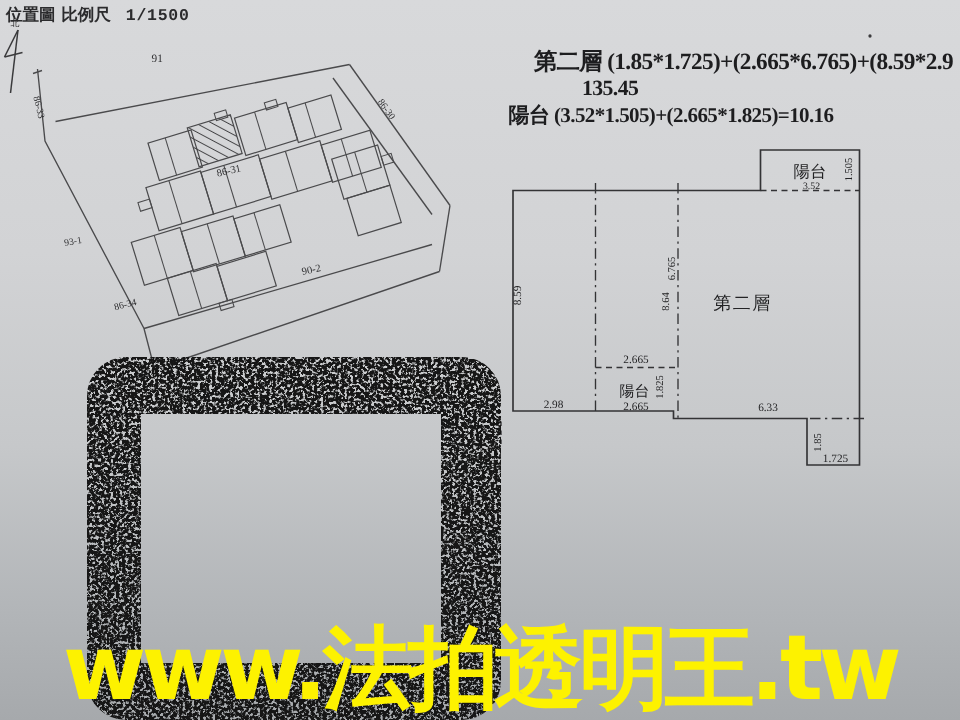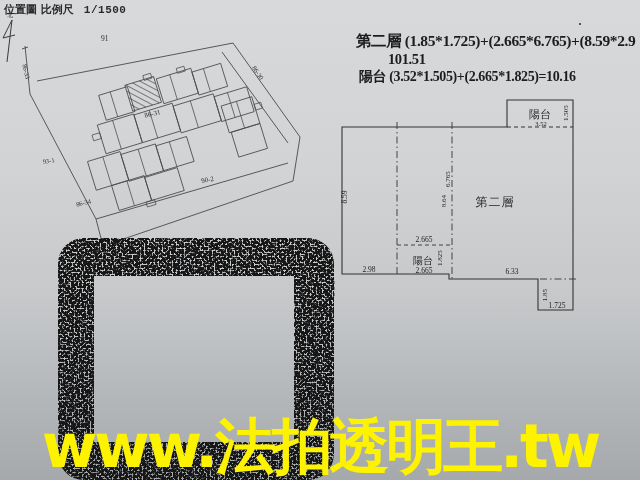--- a/index.html
+++ b/index.html
@@ -10,38 +10,38 @@
   }
   .abs{position:absolute;}
   #scan-header{
     left:4px;top:2px;display:flex;gap:10px;align-items:baseline;
     font-family:"DejaVu Sans", sans-serif;font-size:11px;font-weight:bold;color:#2b2b2d;
   }
   #scan-header .scale-value{letter-spacing:.5px;font-family:Liberation Mono, monospace;}
   .formula-block{color:#1d1d1f;font-weight:600;white-space:nowrap;letter-spacing:-0.4px;}
   #formula-line1{left:342px;top:31px;font-size:15.5px;margin-left:14px;}
   #formula-line2{left:388px;top:51px;font-size:14.5px;}
-  #formula-line3{left:359px;top:68px;font-size:14px;}
+  #formula-line3{left:339px;top:68px;font-size:14px;}
   #drawing-layer{left:0;top:0;}
   #watermark{
     left:-8px;right:-8px;bottom:4px;text-align:center;white-space:nowrap;
     font-family:"DejaVu Sans", sans-serif;font-weight:bold;font-size:60px;line-height:1;
     color:#fdf200;letter-spacing:-3px;z-index:5;
   }
 </style>
 </head>
 <body>
 
 <div id="scan-header" class="abs">
   <span>位置圖 比例尺</span>
   <span class="scale-value">1/1500</span>
 </div>
 
 <div id="formula-line1" class="abs formula-block">第二層 (1.85*1.725)+(2.665*6.765)+(8.59*2.9</div>
-<div id="formula-line2" class="abs formula-block">101.51</div>
+<div id="formula-line2" class="abs formula-block">135.45</div>
 <div id="formula-line3" class="abs formula-block">陽台 (3.52*1.505)+(2.665*1.825)=10.16</div>
 
 <svg id="drawing-layer" class="abs" width="640" height="480" viewBox="0 0 640 480">
   <defs>
     <pattern id="hatch" patternUnits="userSpaceOnUse" width="5" height="5" patternTransform="rotate(-45)">
       <line x1="0" y1="0" x2="0" y2="5" stroke="#434345" stroke-width="1.3"></line>
     </pattern>
     <filter id="grain" x="-5%" y="-5%" width="110%" height="110%">
       <feTurbulence type="fractalNoise" baseFrequency="0.5" numOctaves="3" seed="11" result="n"></feTurbulence>
       <feColorMatrix in="n" type="matrix" values="0 0 0 0 0  0 0 0 0 0  0 0 0 0 0  4 4 4 0 -5" result="a"></feColorMatrix>

